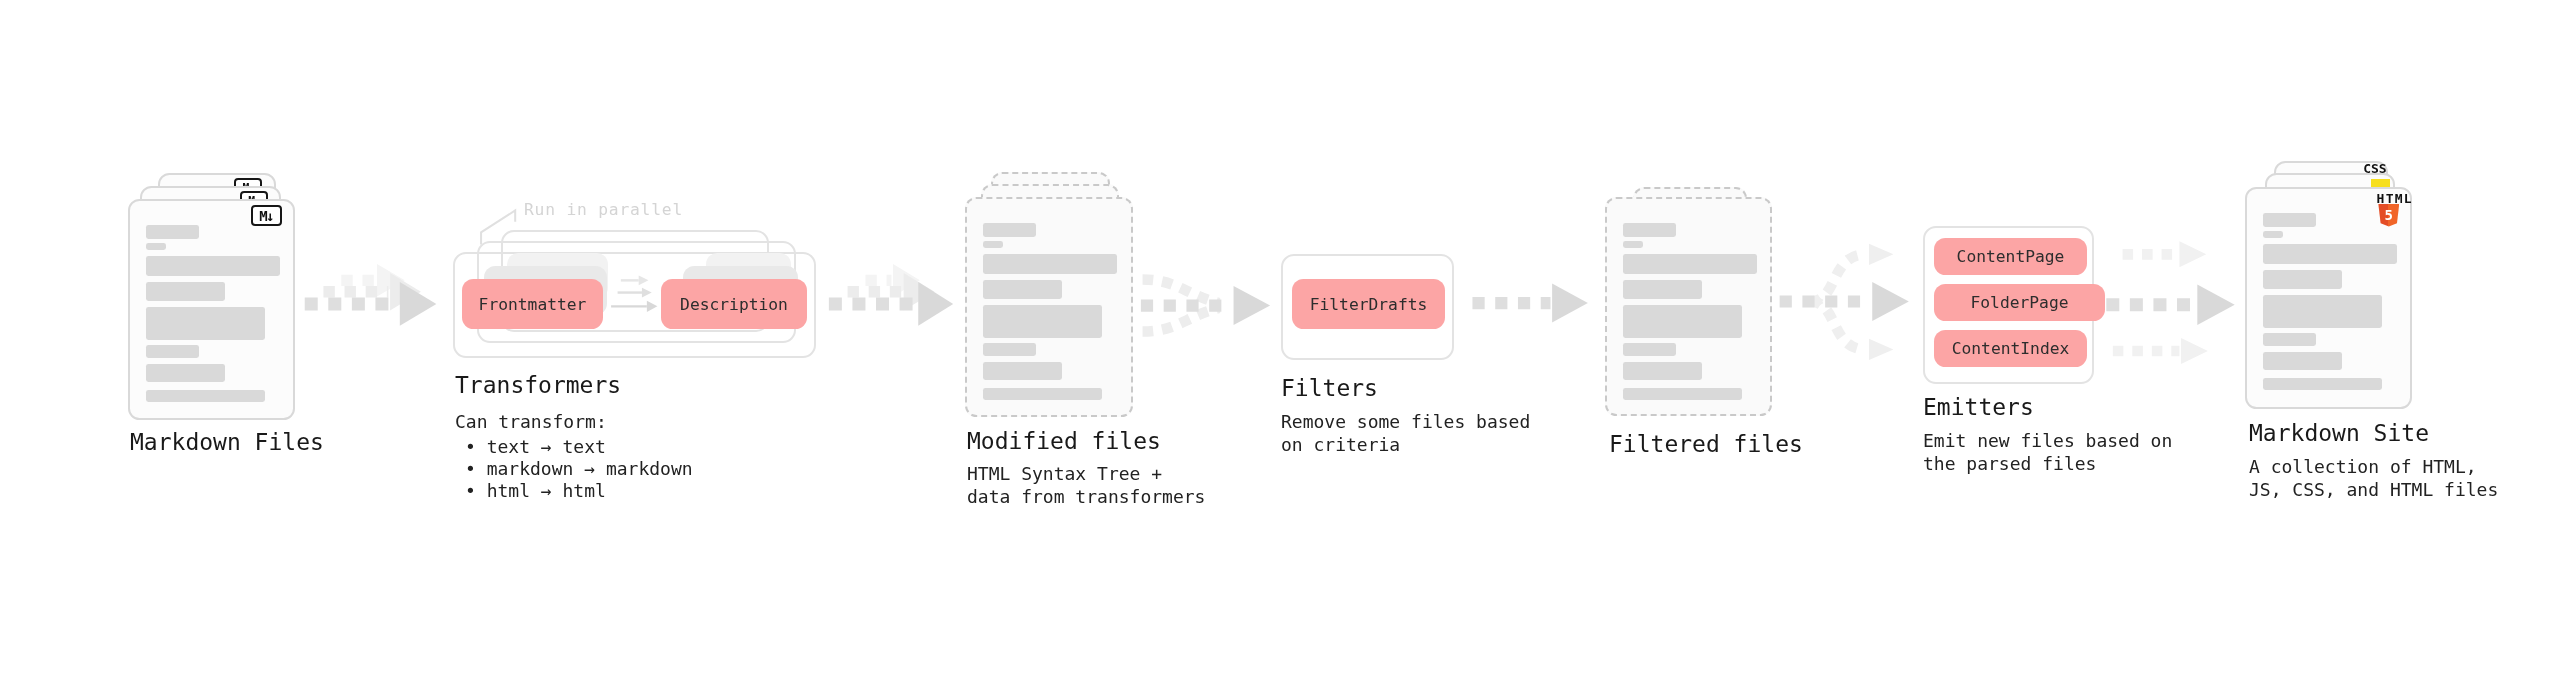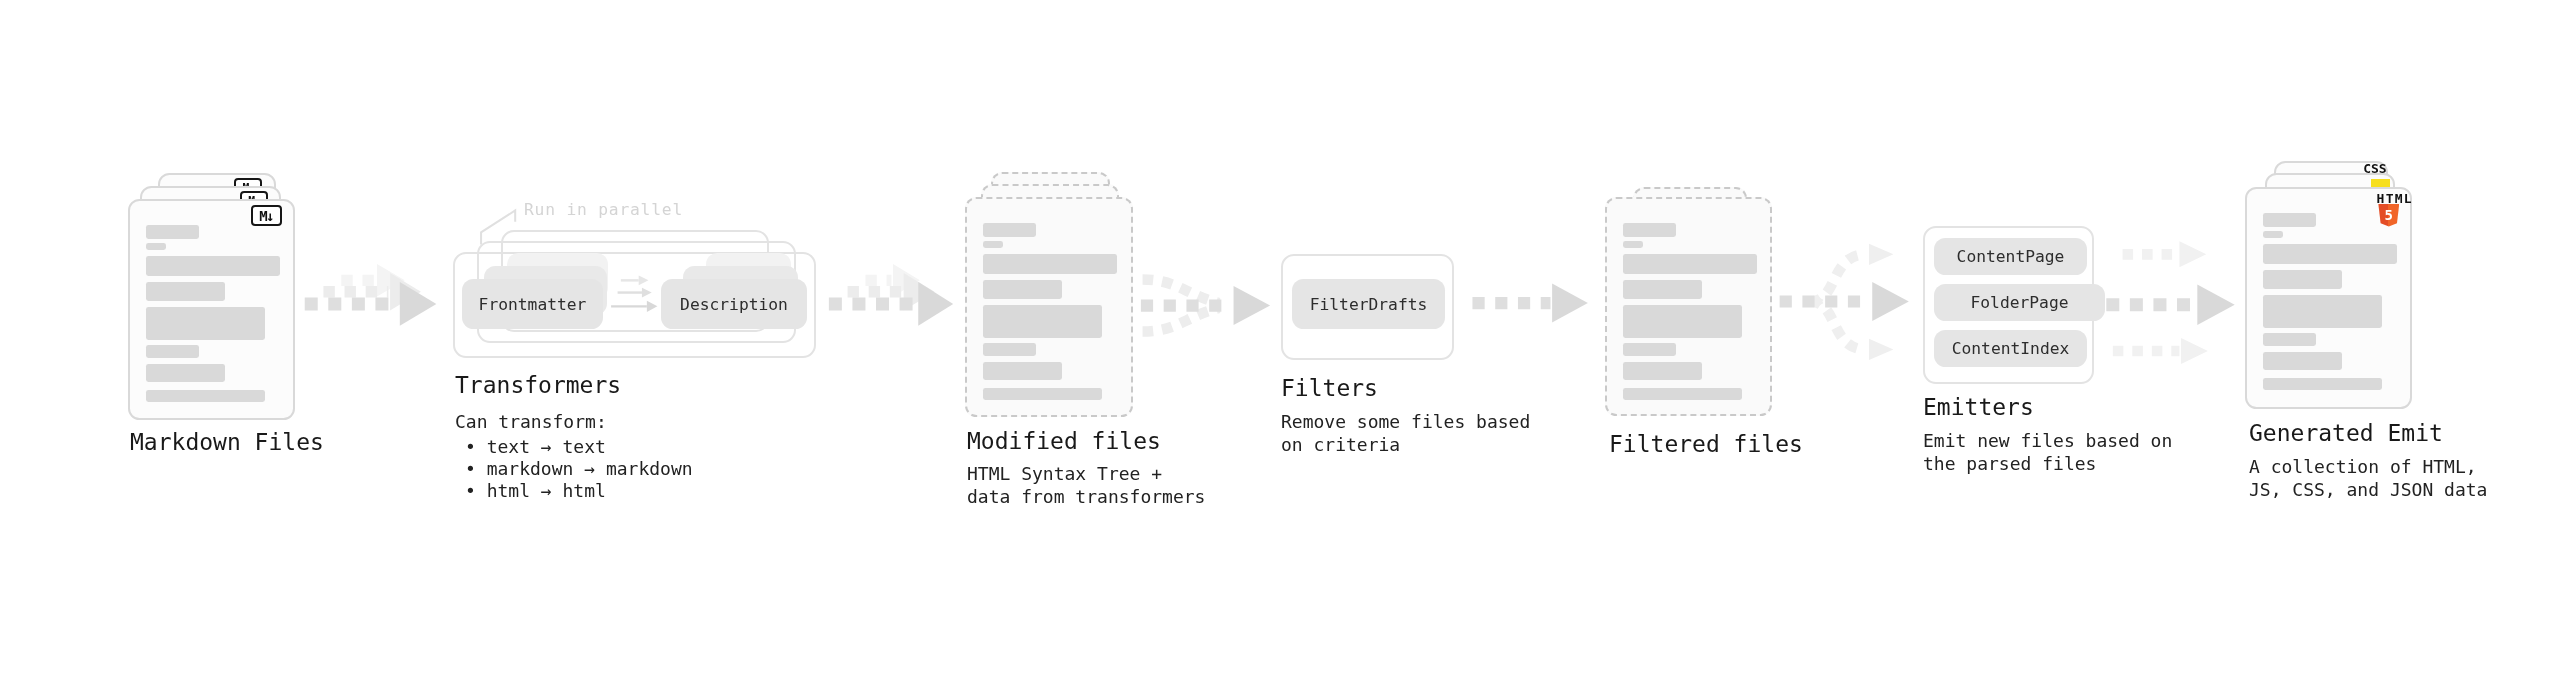--- a/index.html
+++ b/index.html
@@ -14,21 +14,21 @@
     border-radius:11.4px; box-sizing:border-box;
   }
   .file-card.dashed { border:2px dashed #c9c9c9; background:#fafafa; }
   .bar { position:absolute; background:#d9d9d9; border-radius:2.4px; }
 
   .outline-box {
     position:absolute; border:2px solid #e3e3e3; border-radius:13px;
     box-sizing:border-box; background:transparent;
   }
   .pill {
-    position:absolute; background:#e5e5e5; border-radius:11.4px;
+    position:absolute; background:#fca5a5; border-radius:11.4px;
     display:flex; align-items:center; justify-content:center;
     font-size:16.3px; color:#2d2d2d; white-space:nowrap;
   }
   .pill.ghost1 { background:#e9e9e9; }
   .pill.ghost2 { background:#f2f2f2; }
 
   .stage-label {
     position:absolute; font-size:23px; font-weight:500; color:#191919;
     white-space:nowrap;
   }
@@ -254,21 +254,21 @@
       </div>
     <div class="bar" style="left: 16.3px; top: 24.4px; width: 53px; height: 14px;"></div>
         <div class="bar" style="left: 16.3px; top: 42px; width: 19.5px; height: 6.5px;"></div>
         <div class="bar" style="left: 16.3px; top: 55px; width: 134px; height: 20.3px;"></div>
         <div class="bar" style="left: 16.3px; top: 81px; width: 79px; height: 18.7px;"></div>
         <div class="bar" style="left: 16.3px; top: 106px; width: 119px; height: 32.5px;"></div>
         <div class="bar" style="left: 16.3px; top: 144px; width: 53px; height: 13px;"></div>
         <div class="bar" style="left: 16.3px; top: 163px; width: 79px; height: 18px;"></div>
         <div class="bar" style="left: 16.3px; top: 189px; width: 119px; height: 12.2px;"></div>
       </div>
-    <div class="stage-label" style="left:2249px;top:420px">Generated Emit</div>
+    <div class="stage-label" style="left:2249px;top:420px">Markdown Site</div>
     <div class="stage-desc" style="left:2249px;top:455px">
       <span class="line">A collection of HTML,</span>
-      <span class="line">JS, CSS, and JSON data</span>
+      <span class="line">JS, CSS, and HTML files</span>
     </div>
   </div>
 
 </div>
 
 
 </body></html>

